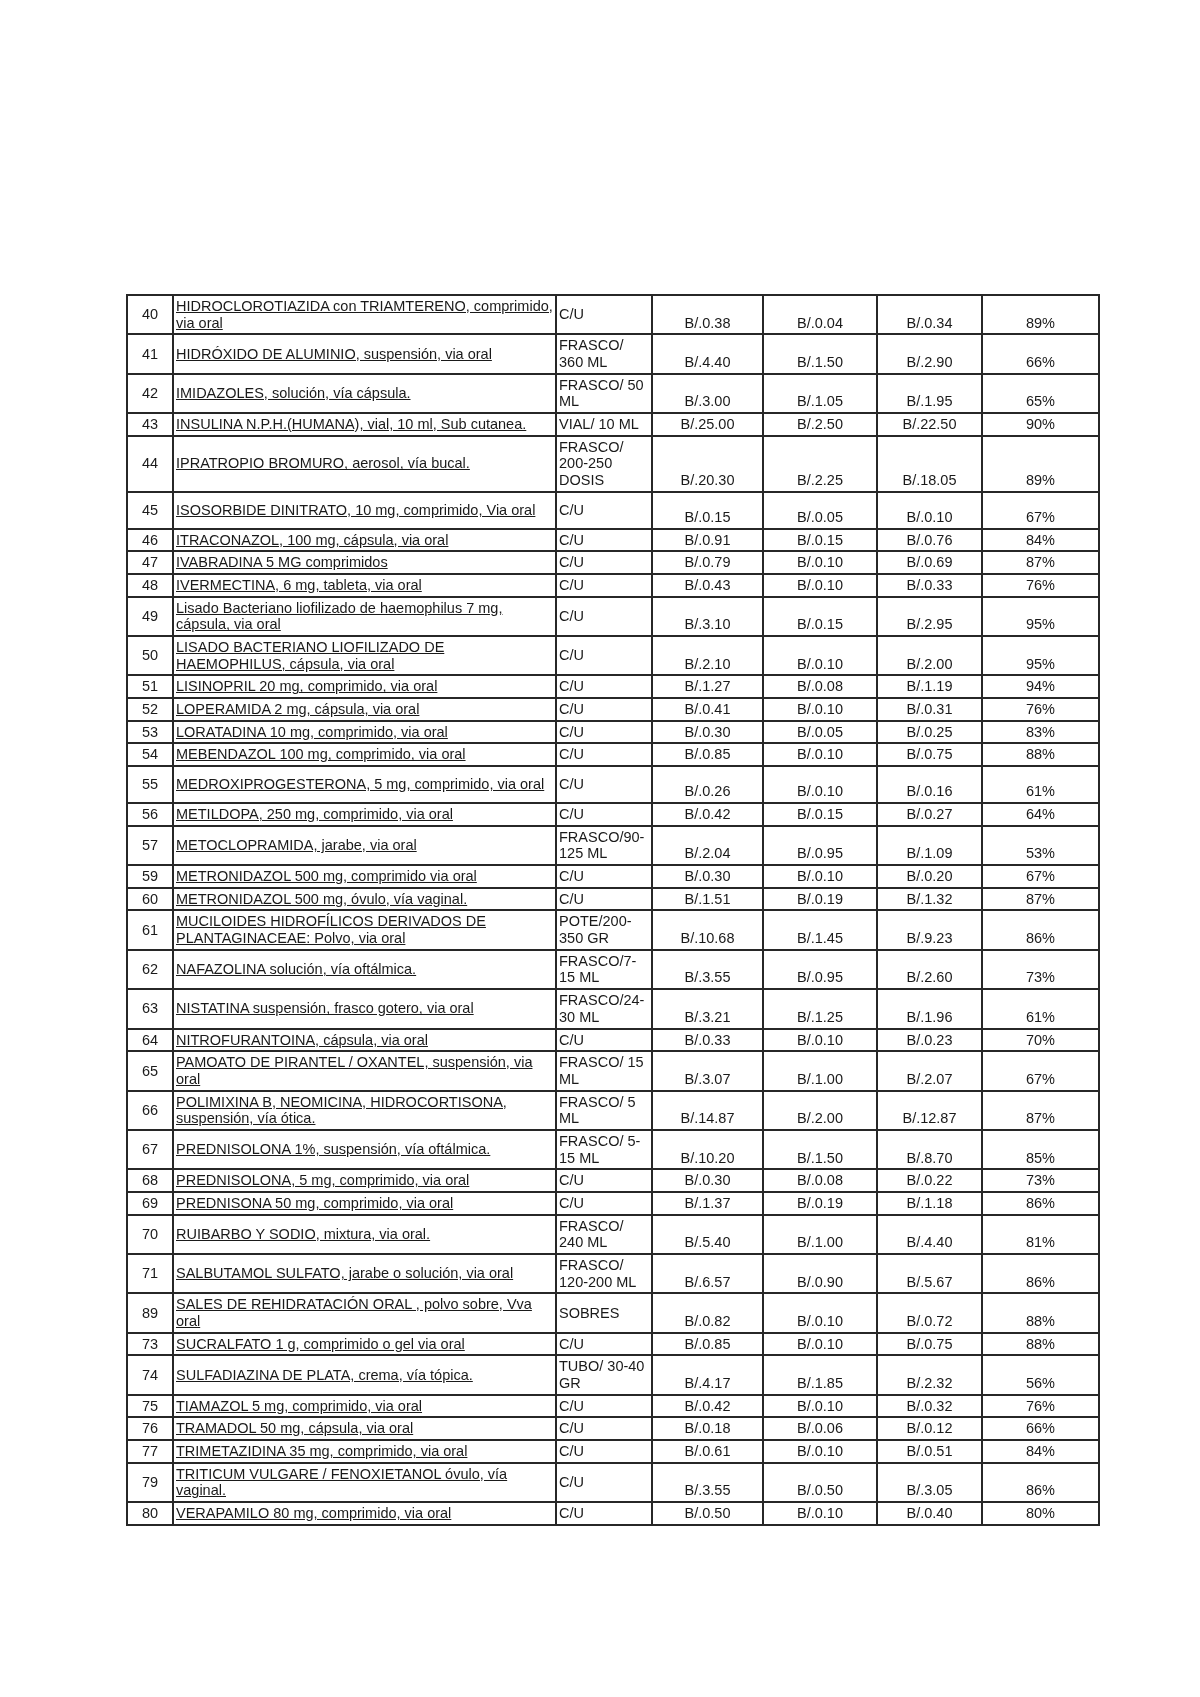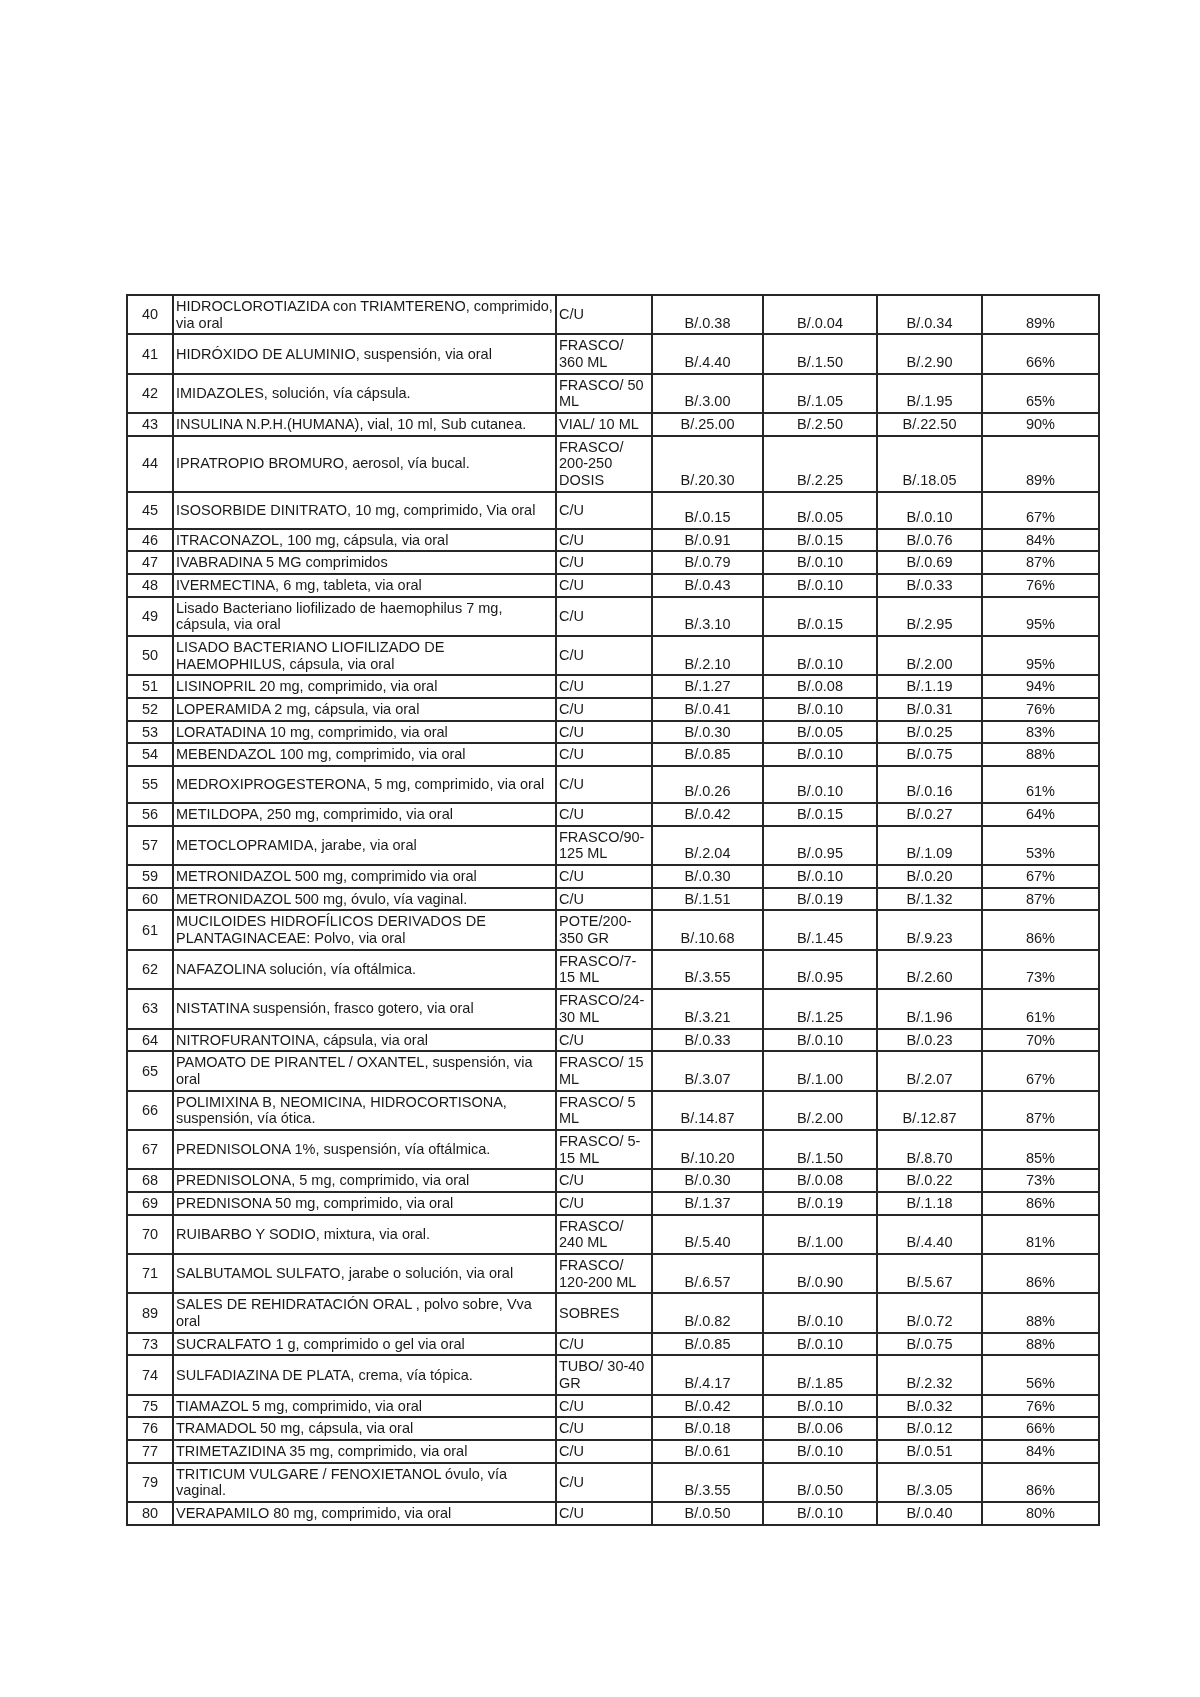--- a/index.html
+++ b/index.html
@@ -42,20 +42,21 @@
   }
   td.c-num {
     text-align: center;
     vertical-align: middle;
   }
   td.c-desc {
     text-align: left;
     vertical-align: middle;
     padding-left: 4px;
     padding-right: 2px;
+    text-decoration: underline;
   }
   td.c-pres {
     text-align: left;
     vertical-align: middle;
     white-space: pre-line;
   }
   td.c-money, td.c-pct {
     text-align: center;
     vertical-align: bottom;
     padding-bottom: 3px;

